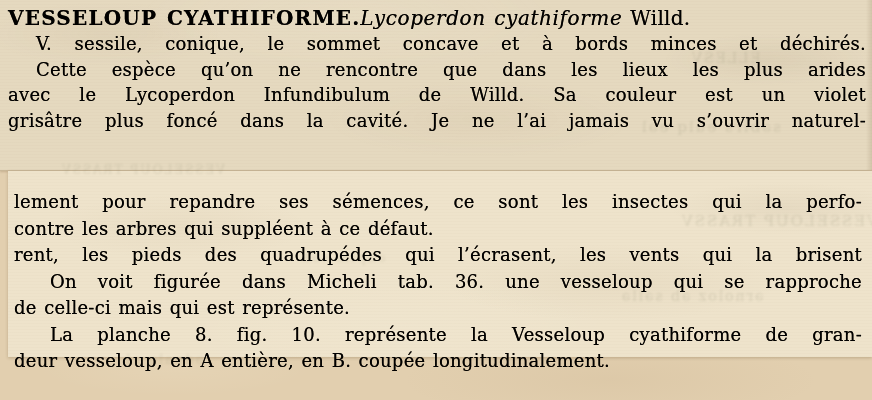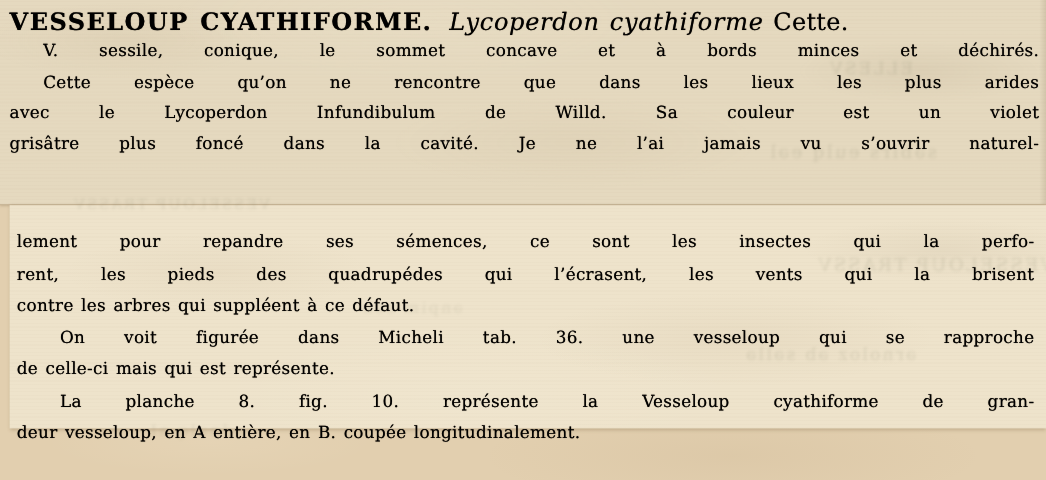--- a/index.html
+++ b/index.html
@@ -41,39 +41,39 @@
       radial-gradient(ellipse 260px 60px at 70% 60%, rgba(140,110,70,.06), transparent 65%),
       radial-gradient(ellipse 180px 40px at 90% 20%, rgba(120,100,70,.07), transparent 65%),
       radial-gradient(ellipse 320px 90px at 45% 85%, rgba(255,250,235,.09), transparent 70%),
       repeating-linear-gradient(0deg, rgba(120,92,58,.02) 0 1px, transparent 1px 3px);
     box-shadow:0 1px 3px rgba(110,85,50,.3);
   }
   .textcol{position:absolute;}
   .textcol-top{left:8px;top:5px;width:858px;}
   .textcol-bottom{left:14px;top:189px;width:848px;}
   .line{
-    font-size:14px;
+    font-size:18px;
     line-height:25.6px;
     height:25.6px;
     letter-spacing:.25px;
     word-spacing:1.5px;
     white-space:nowrap;
     text-shadow:0 0 .6px rgba(35,25,12,.85);
   }
   .bline{line-height:26.5px;height:26.5px;}
   .just{
     white-space:normal;
     text-align:justify;
     text-align-last:justify;
   }
   .indent{text-indent:28px;}
   .indent2{text-indent:36px;}
   .heading{font-size:20px;height:26px;line-height:26px;}
   .heading .caps{letter-spacing:1.2px;font-weight:bold;}
-  .heading .latin{font-style:italic;margin-left:14px;letter-spacing:.6px;}
+  .heading .latin{font-style:italic;letter-spacing:.6px;}
   .heading .auth{margin-left:8px;}
   .ghost{
     position:absolute;
     color:#6e6f56;
     opacity:.16;
     filter:blur(1.3px);
     transform:scaleX(-1);
     font-size:15px;
     letter-spacing:2px;
     white-space:nowrap;
@@ -99,30 +99,30 @@
   <div class="ghost" style="left:690px;top:50px;font-size:14px;">ELLESV</div>
   <div class="ghost" style="left:640px;top:118px;">səbirs eulq eəl</div>
   <div class="ghost" style="left:60px;top:163px;font-size:12px;opacity:.14;">VESSELOUP TRASSV</div>
   <div class="ghost" style="left:680px;top:212px;">VESSELOUP TRASSV</div>
   <div class="ghost" style="left:620px;top:288px;font-size:14px;">ərnoloz əb səllə</div>
   <div class="ghost" style="left:300px;top:250px;font-size:13px;opacity:.12;">ənpim səb</div>
   <div class="ghost" style="left:120px;top:352px;font-size:13px;opacity:.13;">ədnalq aL</div>
 
   <div class="textcol textcol-top">
     <div class="line heading">
-      <span class="caps">VESSELOUP CYATHIFORME.</span><span class="latin">Lycoperdon cyathiforme</span><span class="auth">Cette.</span>
+      <span class="caps">VESSELOUP CYATHIFORME.</span><span class="latin">Lycoperdon cyathiforme</span><span class="auth">Willd.</span>
     </div>
     <div class="line just indent">V. sessile, conique, le sommet concave et à bords minces et déchirés.</div>
     <div class="line just indent">Cette espèce qu’on ne rencontre que dans les lieux les plus arides</div>
     <div class="line just">avec le Lycoperdon Infundibulum de Willd. Sa couleur est un violet</div>
     <div class="line just">grisâtre plus foncé dans la cavité. Je ne l’ai jamais vu s’ouvrir naturel-</div>
   </div>
 
   <div class="textcol textcol-bottom">
     <div class="line bline just">lement pour repandre ses sémences, ce sont les insectes qui la perfo-</div>
+    <div class="line bline">contre les arbres qui suppléent à ce défaut.</div>
     <div class="line bline just">rent, les pieds des quadrupédes qui l’écrasent, les vents qui la brisent</div>
-    <div class="line bline">contre les arbres qui suppléent à ce défaut.</div>
     <div class="line bline just indent2">On voit figurée dans Micheli tab. 36. une vesseloup qui se rapproche</div>
     <div class="line bline">de celle-ci mais qui est représente.</div>
     <div class="line bline just indent2">La planche 8. fig. 10. représente la Vesseloup cyathiforme de gran-</div>
     <div class="line bline">deur vesseloup, en A entière, en B. coupée longitudinalement.</div>
   </div>
 </div>
 
 </body></html>

